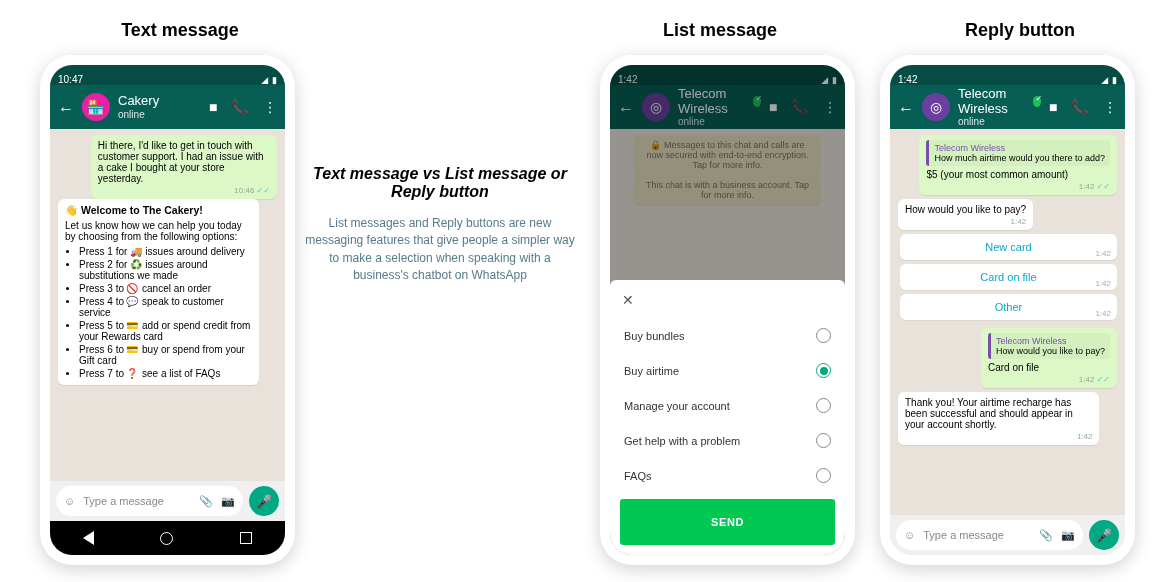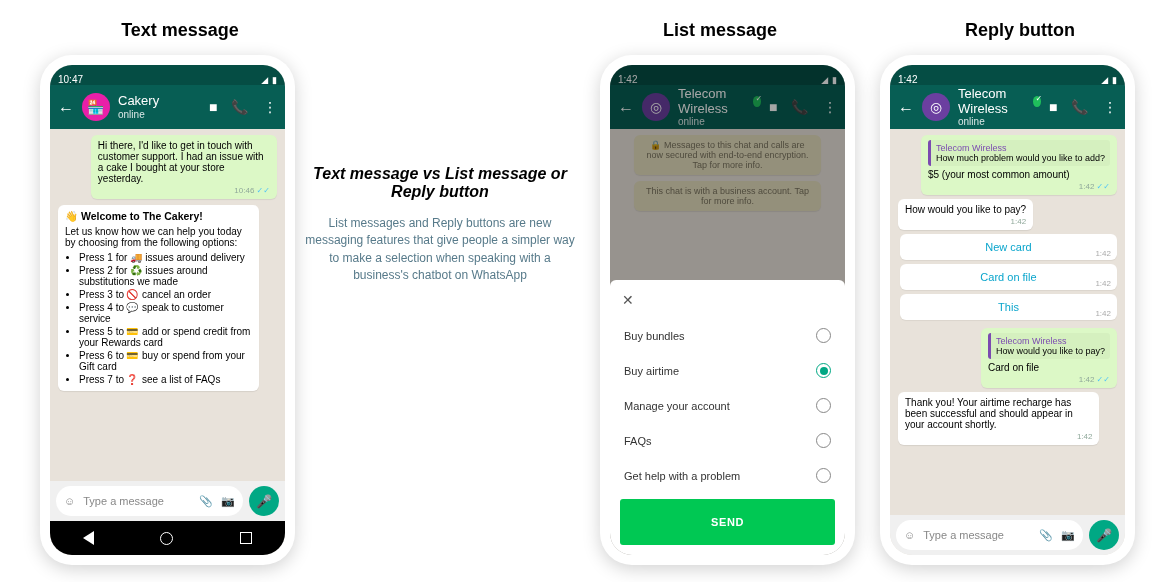--- a/index.html
+++ b/index.html
@@ -97,21 +97,20 @@
   }
   .hdr-icons { display: flex; gap: 14px; font-size: 14px; }
 
   .chat-body {
     flex: 1;
     padding: 6px 8px;
     font-size: 10px;
     overflow: hidden;
     display: flex;
     flex-direction: column;
-    gap: 6px;
   }
   .bubble {
     border-radius: 6px;
     padding: 5px 7px 4px 7px;
     max-width: 85%;
     position: relative;
     box-shadow: 0 1px 1px rgba(0,0,0,0.08);
   }
   .out { background: #dcf8c6; align-self: flex-end; }
   .in  { background: #fff; align-self: flex-start; }
@@ -354,25 +353,25 @@
         </div>
       <div class="sheet-row">
           <span>Buy airtime</span>
           <span class="radio sel"></span>
         </div>
       <div class="sheet-row">
           <span>Manage your account</span>
           <span class="radio"></span>
         </div>
       <div class="sheet-row">
+          <span>Get help with a problem</span>
+          <span class="radio"></span>
+        </div>
+      <div class="sheet-row">
           <span>FAQs</span>
-          <span class="radio"></span>
-        </div>
-      <div class="sheet-row">
-          <span>Get help with a problem</span>
           <span class="radio"></span>
         </div>
       <div class="send-btn">SEND</div>
     </div>
   </div>
 </div>
 
 <div class="phone" style="left:880px;top:55px">
   <div class="screen">
     <div class="statusbar">
@@ -395,33 +394,33 @@
       <div class="hdr-icons">
         <span>■</span>
         <span>📞</span>
         <span>⋮</span>
       </div>
     </div>
     <div class="chat-body" style="gap:4px">
       <div class="bubble out" style="max-width:92%">
         <div class="quoted">
           <div class="quoted-name">Telecom Wireless</div>
-          <div>How much problem would you like to add?</div>
+          <div>How much airtime would you there to add?</div>
         </div>
         <div>$5 (your most common amount)</div>
         <div class="ts"><span>1:42</span> <span class="check">✓✓</span></div>
       </div>
 
       <div class="bubble in" style="max-width:92%">
         <div>How would you like to pay?</div>
         <div class="ts">1:42</div>
       </div>
       <div class="option-row"><span>New card</span><span class="mini-ts">1:42</span></div>
       <div class="option-row"><span>Card on file</span><span class="mini-ts">1:42</span></div>
-      <div class="option-row"><span>This</span><span class="mini-ts">1:42</span></div>
+      <div class="option-row"><span>Other</span><span class="mini-ts">1:42</span></div>
 
       <div class="bubble out" style="max-width:92%;margin-top:4px">
         <div class="quoted">
           <div class="quoted-name">Telecom Wireless</div>
           <div>How would you like to pay?</div>
         </div>
         <div>Card on file</div>
         <div class="ts"><span>1:42</span> <span class="check">✓✓</span></div>
       </div>
 

